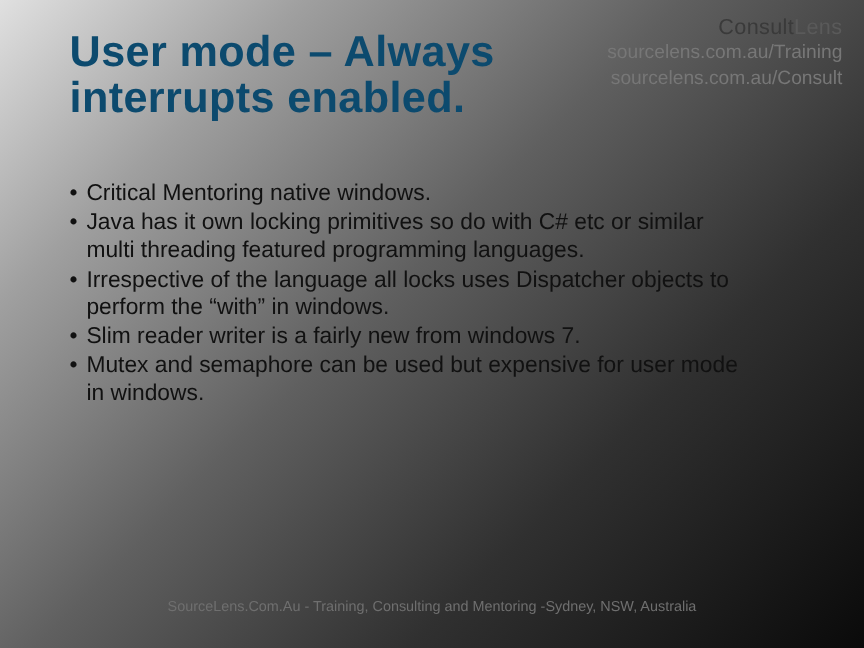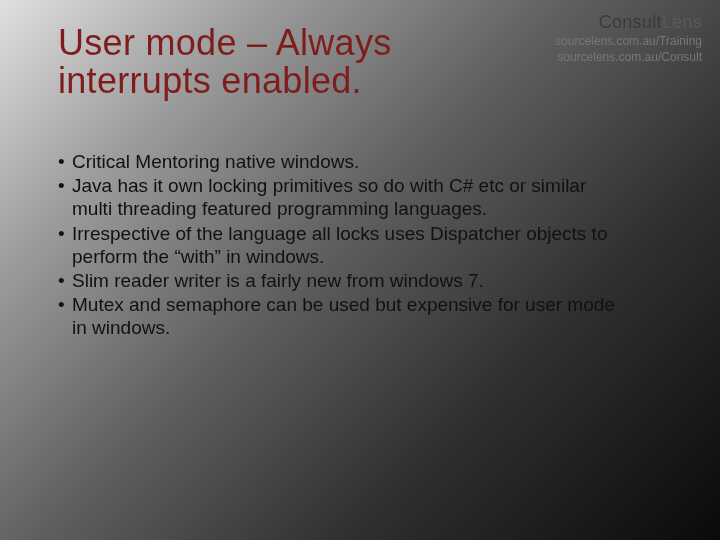--- a/index.html
+++ b/index.html
@@ -4,30 +4,30 @@
 <style>
   html, body { margin:0; padding:0; }
   body {
     width:720px; height:540px;
     background: linear-gradient(135deg, #e0e0e0 0%, #a0a0a0 20%, #606060 45%, #303030 70%, #0a0a0a 100%);
     font-family: "Segoe UI Light", "Segoe UI", "Helvetica Neue", Arial, sans-serif;
     position:relative; overflow:hidden;
   }
   .title {
     position:absolute; left:58px; top:24px; width:480px;
-    font-size:36px; font-weight:400; line-height:1.05;
-    color:#7f1d1d; letter-spacing:0.3px;
+    font-size:36px; font-weight:700; line-height:1.05;
+    color:#0c4a6e; letter-spacing:0.3px;
   }
   .brand {
     position:absolute; right:18px; top:12px; text-align:right;
     color:#555;
   }
   .brand .logo { font-size:18px; font-weight:400; color:#3a3a3a; letter-spacing:0.3px; }
   .brand .logo .lens { font-weight:300; color:#5a5a5a; }
-  .brand .link { font-size:12px; color:#777; line-height:1.35; }
+  .brand .link { font-size:16px; color:#777; line-height:1.35; }
   .content {
     position:absolute; left:58px; top:150px; width:560px;
     color:#111; font-size:19px; font-weight:400; line-height:1.22;
   }
   .content .item { display:flex; margin-bottom:1px; }
   .content .bullet { flex:0 0 14px; }
   .content .text { flex:1; }
   .footer {
     position:absolute; left:0; right:0; bottom:26px;
     text-align:center; color:#6f6f6f; font-size:12px; line-height:1.4;
@@ -63,13 +63,14 @@
       <div class="bullet">•</div>
       <div class="text">Slim reader writer is a fairly new from windows 7.</div>
     </div>
   <div class="item">
       <div class="bullet">•</div>
       <div class="text">Mutex and semaphore can be used but expensive for user mode in windows.</div>
     </div>
 </div>
 
 <div class="footer">
+  <div>SourceLens.Com.Au - Training, Consulting and Mentoring -Sydney, NSW, Australia</div>
 </div>
 
 </body></html>

